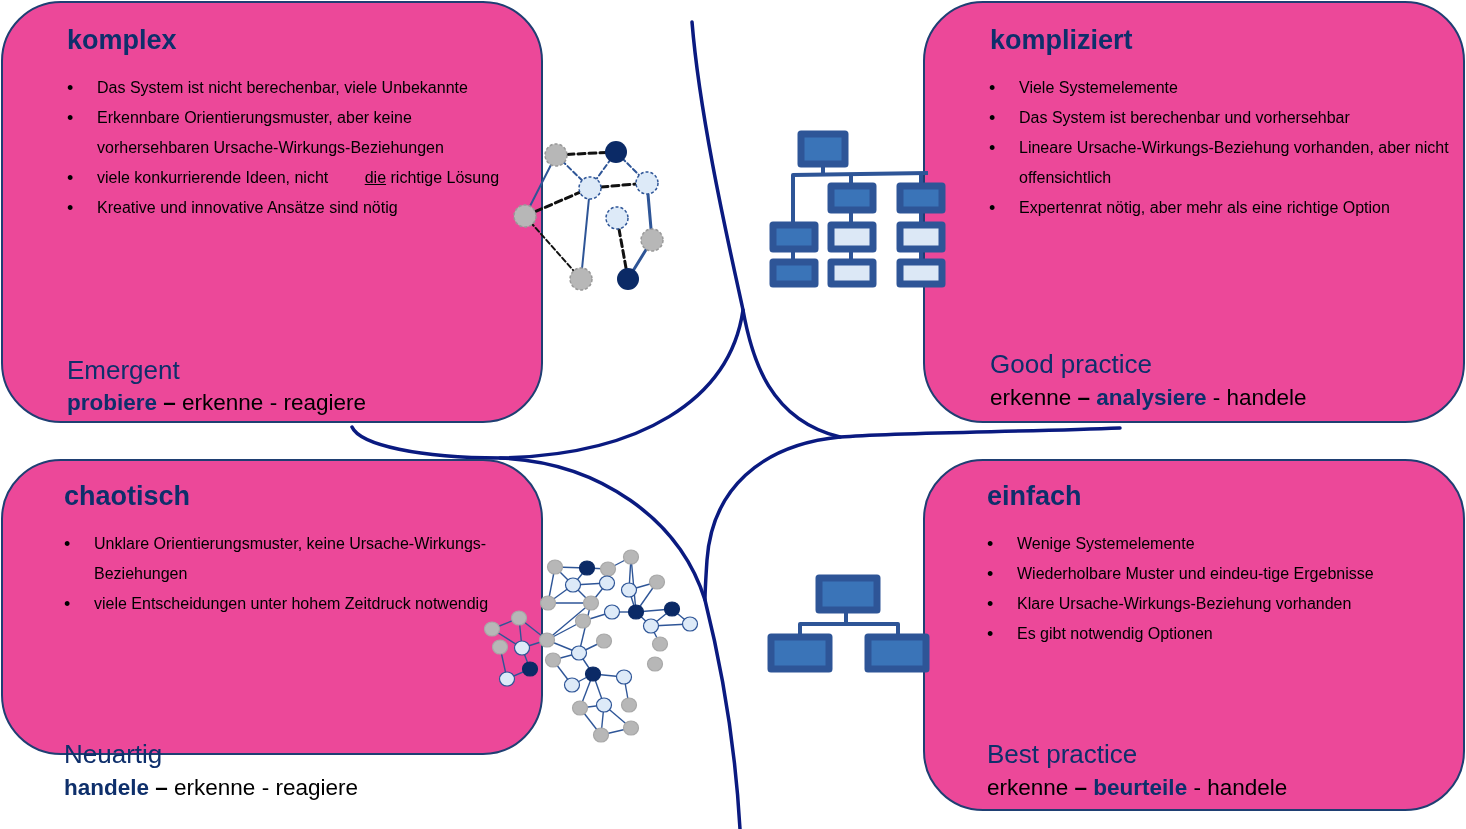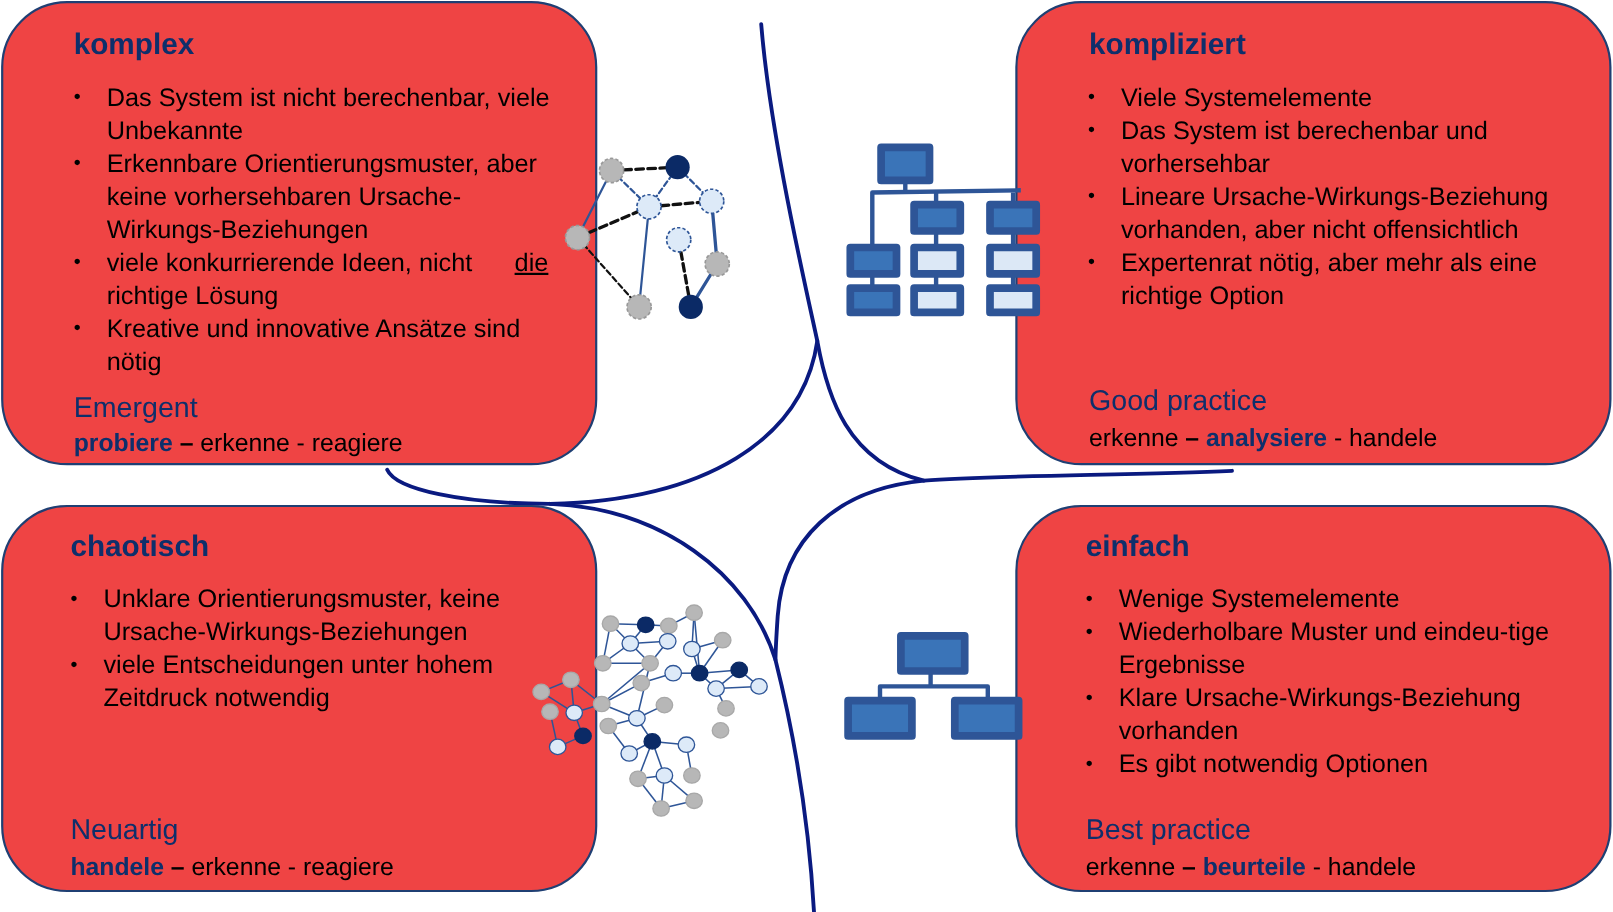--- a/index.html
+++ b/index.html
@@ -1,24 +1,24 @@
 <!DOCTYPE html>
 <html><head>
 <meta charset="utf-8">
 <style>
   html, body { margin:0; padding:0; background:#ffffff; }
   body { width:1466px; height:829px; position:relative; overflow:hidden;
          font-family:"Liberation Sans", sans-serif; color:#000; }
-  .box { position:absolute; border:2px solid #1f3f73; border-radius:60px; background:#ef4444; box-sizing:border-box; }
+  .box { position:absolute; border:2px solid #1f3f73; border-radius:60px; background:#ec4899; box-sizing:border-box; }
   #box-komplex   { left:1px;   top:1px;   width:542px; height:422px; }
   #box-kompliziert { left:923px; top:1px;  width:542px; height:422px; }
-  #box-chaotisch { left:1px;   top:459px; width:542px; height:352px; }
+  #box-chaotisch { left:1px;   top:459px; width:542px; height:296px; }
   #box-einfach   { left:923px; top:459px; width:542px; height:352px; }
   .title { position:absolute; font-weight:bold; font-size:27px; color:#0e2f6b; }
-  ul.bullets { position:absolute; margin:0; padding:0; list-style:none; font-size:23px; line-height:30px; }
+  ul.bullets { position:absolute; margin:0; padding:0; list-style:none; font-size:16px; line-height:30px; }
   ul.bullets li { position:relative; padding-left:30px; }
   ul.bullets li::before { content:"\2022"; position:absolute; left:0; top:0; font-size:18px; }
   .subtitle { position:absolute; font-size:26px; color:#0e2f6b; }
   .motto { position:absolute; font-size:22.5px; }
   .motto b { color:#0e2f6b; }
   .motto .dash { font-weight:bold; color:#000; }
   u { text-decoration:underline;margin-left:32px; }
   svg.overlay { position:absolute; left:0; top:0; }
 </style>
 </head>

